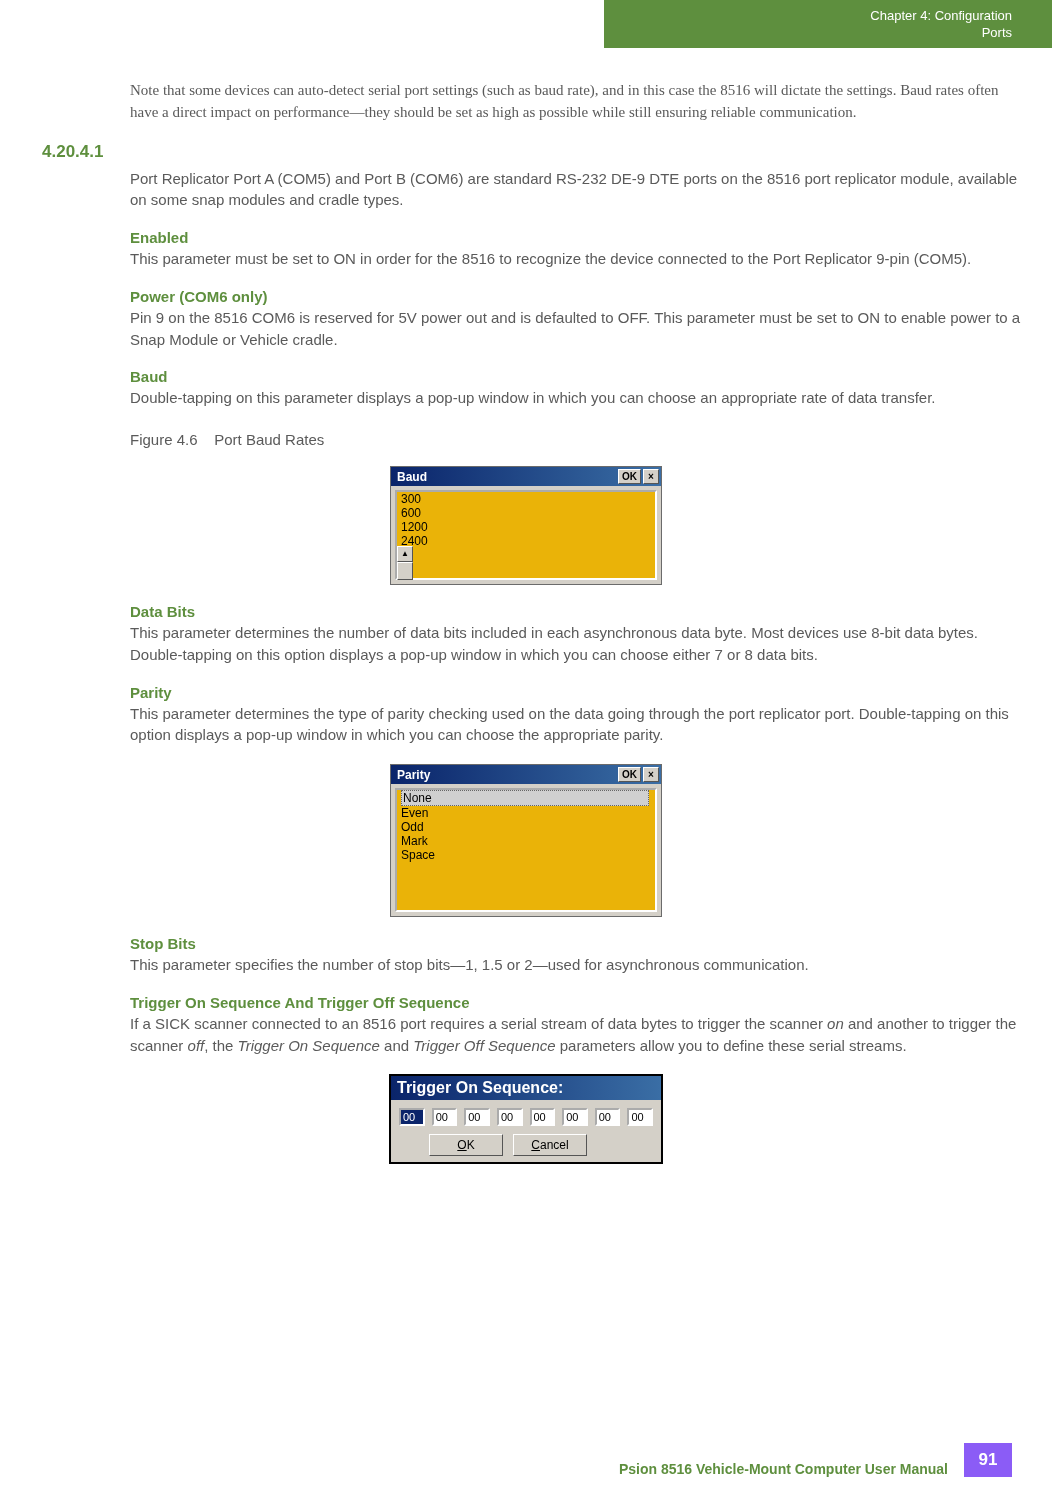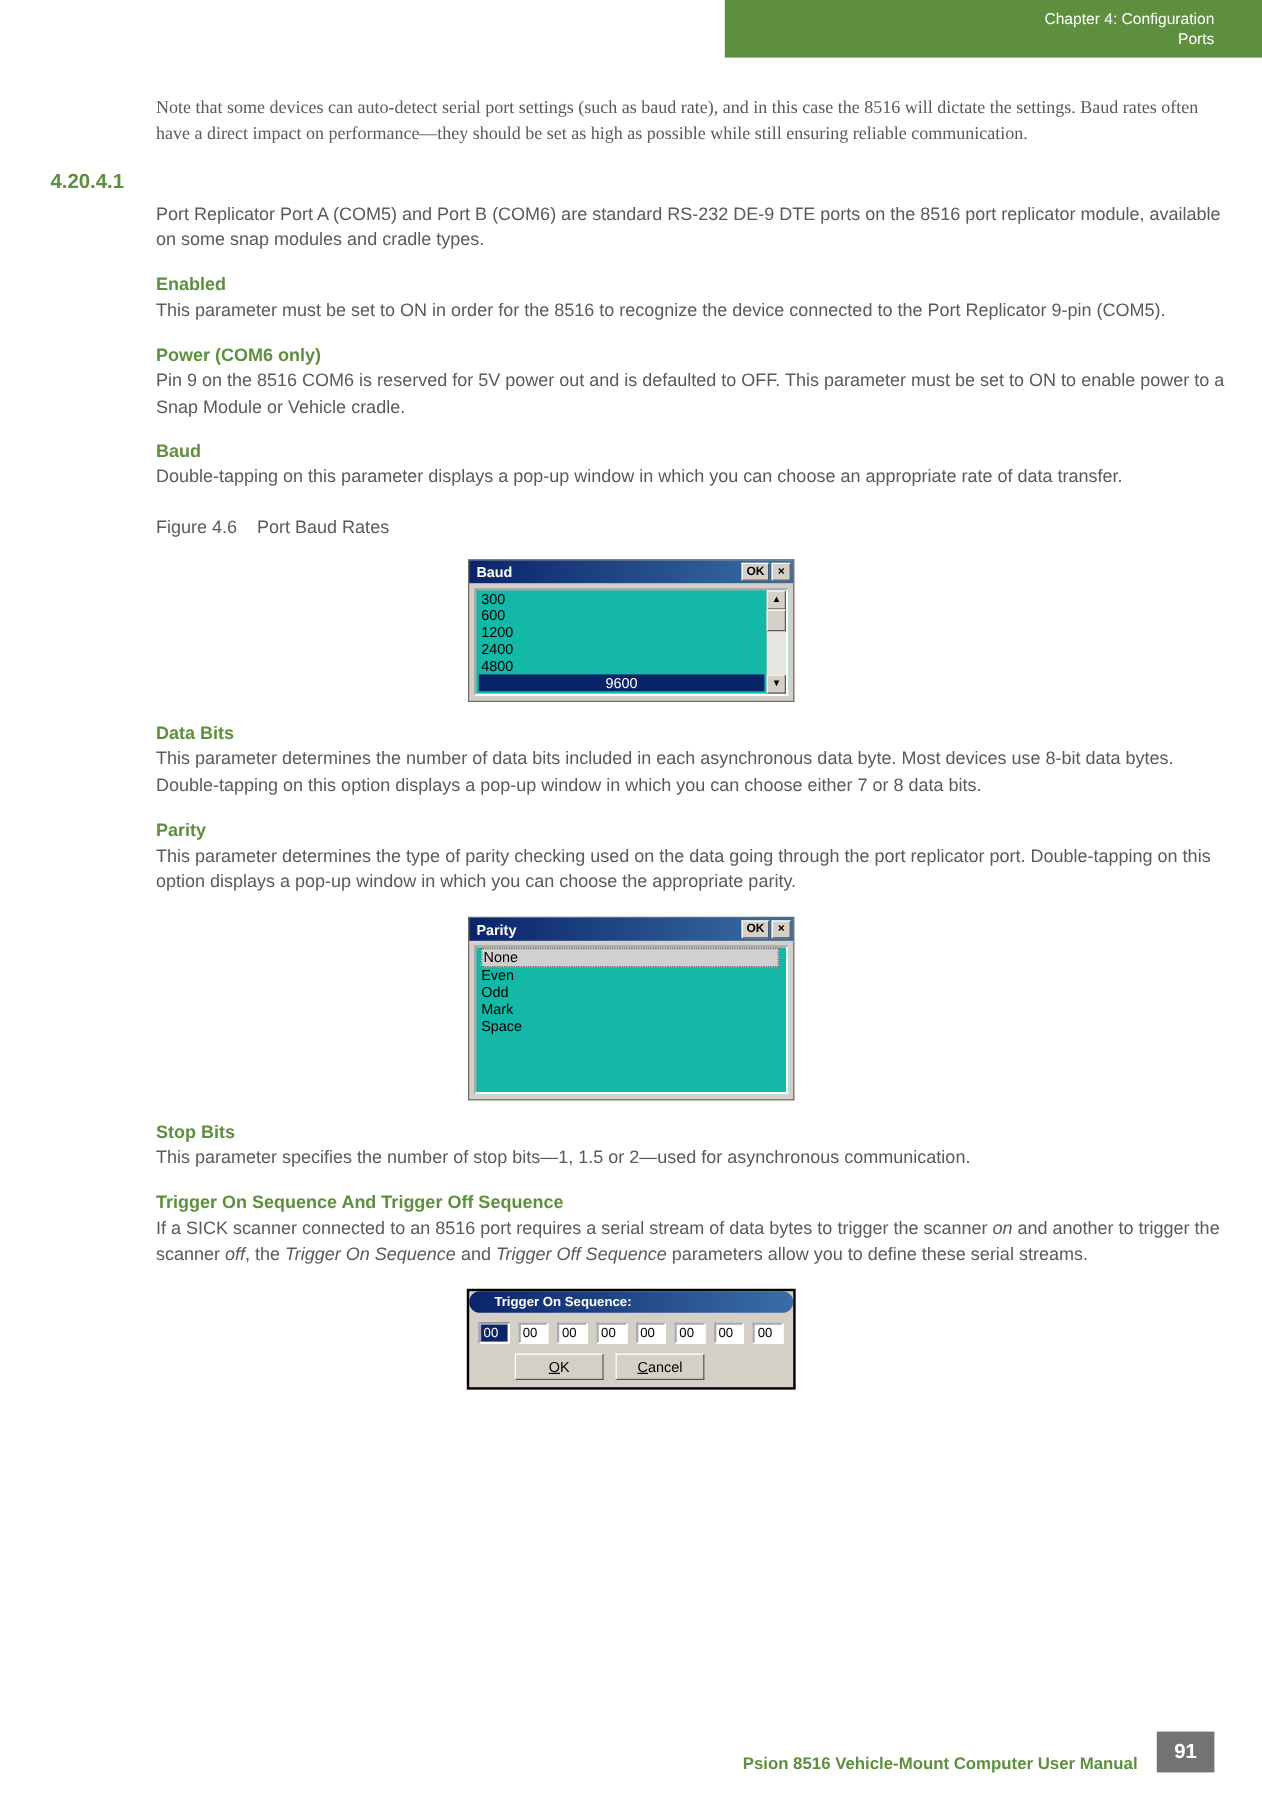--- a/index.html
+++ b/index.html
@@ -108,22 +108,23 @@
     border: 1px solid #fff;
     border-right-color: #555; border-bottom-color: #555;
     font-size: 10px; font-weight: bold;
     width: 16px; height: 15px; line-height: 13px;
     text-align: center;
   }
   .dialog-body { padding: 4px; }
   .listbox-wrap {
     display: flex;
     border: 2px inset #fff;
-    background: #14b8a6;
+    background: #eab308;
     height: 90px;
+    flex-direction: column;
   }
   .listbox {
     flex: 1;
     overflow: hidden;
     font-size: 12px;
     color: #000;
     line-height: 14px;
     padding: 0 2px;
   }
   .listbox .item { padding: 0 2px; }
@@ -168,23 +169,22 @@
     width: 274px;
     margin: 0 auto;
     border: 2px solid #000;
     font-family: Tahoma, sans-serif;
     background: #d4d0c8;
   }
   .trigger-title {
     background: linear-gradient(to right, #0a246a, #3a6ea5);
     color: #fff;
     font-weight: bold;
-    font-size: 11px;
-    padding: 3px 21px;
-    border-radius: 10px;
+    font-size: 16px;
+    padding: 3px 6px;
   }
   .trigger-body {
     padding: 8px 6px 6px 6px;
   }
   .hex-row {
     display: flex;
     gap: 7px;
     margin-bottom: 8px;
     padding: 0 2px;
   }
@@ -220,21 +220,21 @@
     display: flex;
     align-items: flex-end;
     gap: 16px;
   }
   .footer-text {
     color: #5e8f3e;
     font-weight: bold;
     font-size: 14px;
   }
   .page-box {
-    background: #737373;
+    background: #8b5cf6;
     color: #fff;
     font-weight: bold;
     font-size: 17px;
     width: 48px; height: 34px;
     line-height: 34px;
     text-align: center;
   }
   .italic { font-style: italic; }
 </style>
 </head>

